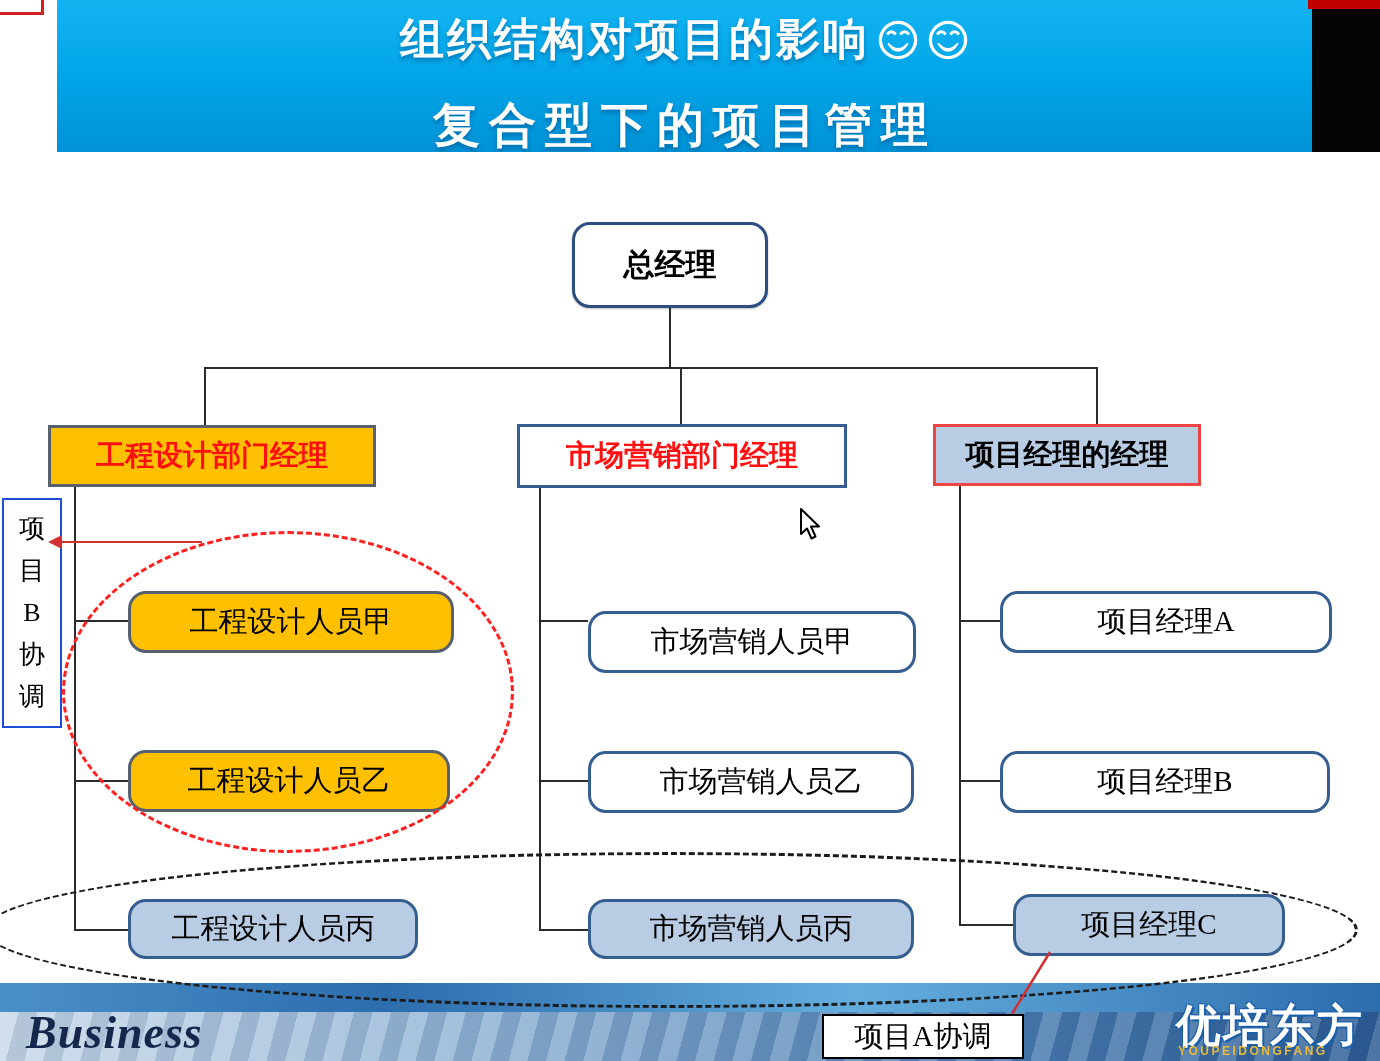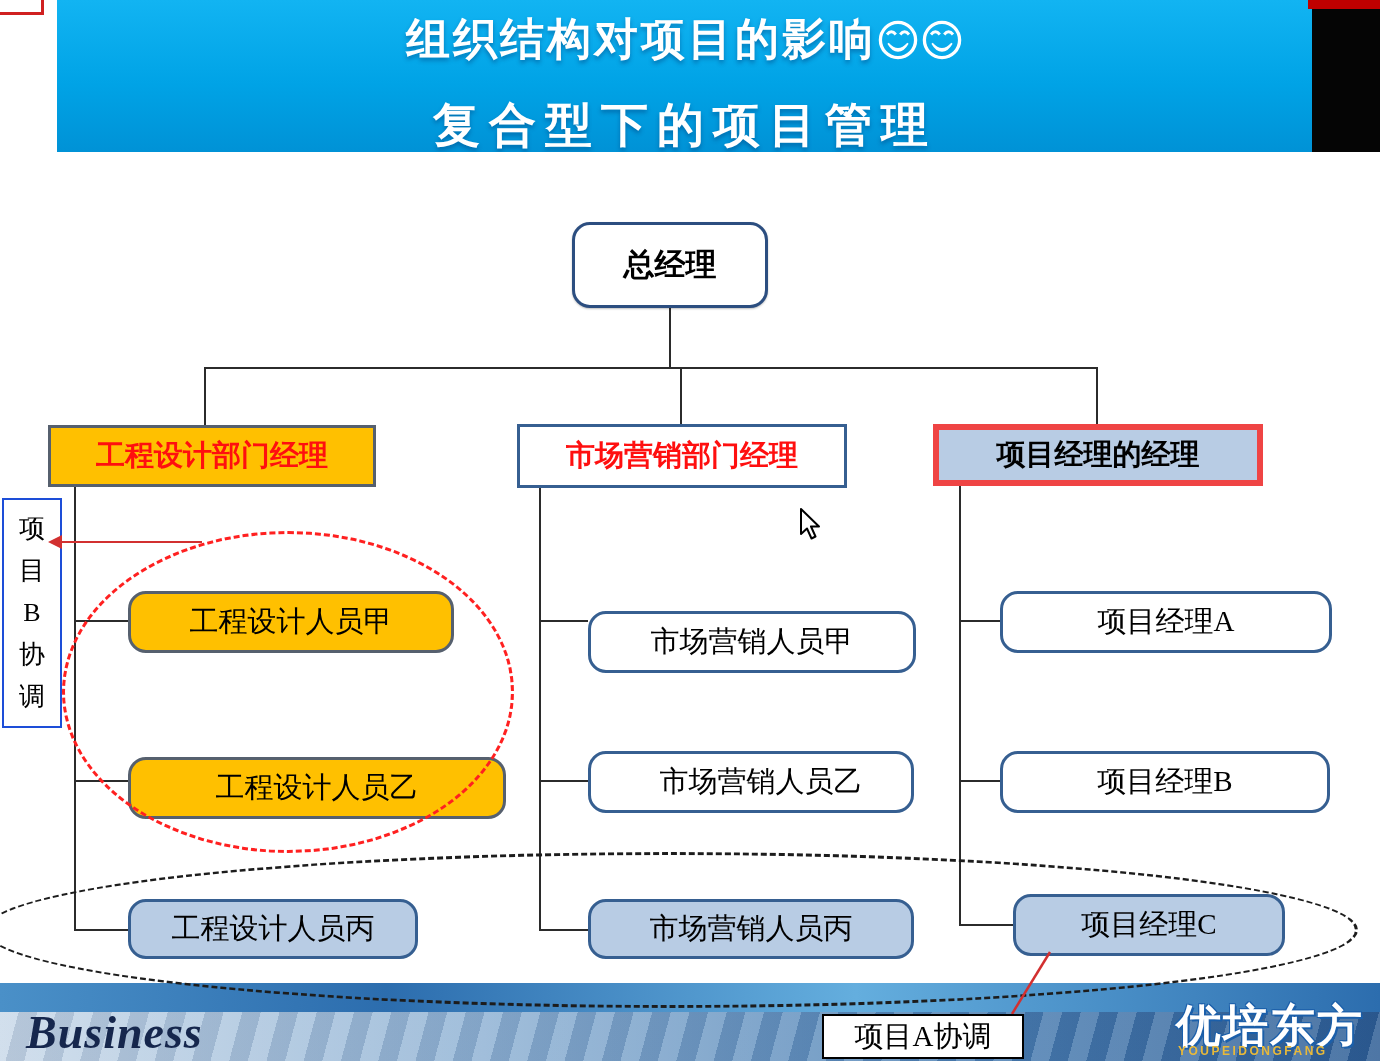--- a/index.html
+++ b/index.html
@@ -8,45 +8,45 @@
   .stage { position:relative; width:1380px; height:1061px; background:#ffffff; overflow:hidden; margin:0 auto; }
   .line { position:absolute; background:#2b2b2b; z-index:1; }
 
   
   .banner { position:absolute; left:57px; top:0; width:1256px; height:152px;
             background:linear-gradient(180deg,#12b4f2 0%, #00a3e6 55%, #0092d6 100%);
             overflow:hidden; z-index:2; }
   .banner-title { position:absolute; left:0; top:10px; width:100%; text-align:center;
             color:#ffffff; font-family:"Liberation Serif", serif; font-weight:bold;
             font-size:44px; letter-spacing:3px; text-shadow:0 3px 4px rgba(0,60,120,.45);
-            display:flex; align-items:center; justify-content:center; }
+            display:flex; align-items:center; justify-content:center; gap:6px; }
   .banner-subtitle { position:absolute; left:0; top:94px; width:100%; text-align:center;
             color:#ffffff; font-family:"Liberation Serif", serif; font-weight:bold;
             font-size:47px; line-height:62px; letter-spacing:9px;
             text-shadow:0 3px 4px rgba(0,60,120,.45); }
   .emoji { width:44px; height:44px; flex:0 0 auto; }
 
   .corner-red-box { position:absolute; left:-10px; top:-4px; width:54px; height:19px;
             background:#ffffff; border:3px solid #d02020; z-index:3; }
   .corner-red-strip { position:absolute; left:1308px; top:0; width:72px; height:9px; background:#c00000; z-index:4; }
   .right-black-strip { position:absolute; left:1312px; top:8px; width:68px; height:144px; background:#050505; z-index:3; }
 
   
   .node { position:absolute; display:flex; align-items:center; justify-content:center;
           background:#fff; font-family:"Liberation Serif", serif;
           color:#000; z-index:2; }
   .node-root { left:572px; top:222px; width:196px; height:86px; border:3px solid #2c4e80;
           border-radius:18px; font-size:31px; font-weight:bold; box-shadow:0 1px 2px rgba(0,0,0,.25); }
   .node-dept { height:62px; font-size:29px; font-weight:bold; }
   .dept-eng { left:48px;  top:425px; width:328px; background:#ffc000; border:3px solid #56606e; color:#ff0f0f; }
   .dept-mkt { left:517px; top:424px; width:330px; height:64px; background:#ffffff; border:3px solid #365f91; color:#ff0f0f; }
-  .dept-pm  { left:933px; top:424px; width:330px; background:#b8cce4; border:6px solid #ef4444; color:#000; }
+  .dept-pm  { left:933px; top:424px; width:268px; background:#b8cce4; border:3px solid #ef4444; color:#000; }
   .node-staff { height:62px; font-size:29px; font-weight:400;border-radius:18px; }
   .eng-a { left:128px; top:591px; width:326px; background:#ffc000; border:3px solid #56606e; }
-  .eng-b { left:128px; top:750px; width:378px; background:#ffc000; border:3px solid #56606e;margin-top:7px; }
+  .eng-b { left:128px; top:750px; width:322px; background:#ffc000; border:3px solid #56606e; }
   .eng-c { left:128px; top:899px; width:290px; height:60px; background:#b8cce4; border:3px solid #365f91; }
   .mkt-a { left:588px; top:591px; width:328px; background:#ffffff; border:3px solid #365f91;margin-top:20px; }
   .mkt-b { left:588px; top:751px; width:326px; background:#ffffff; border:3px solid #365f91;padding-left:20px; }
   .mkt-c { left:588px; top:899px; width:326px; height:60px; background:#b8cce4; border:3px solid #365f91; }
   .pm-a  { left:1000px; top:591px; width:332px; background:#ffffff; border:3px solid #365f91; }
   .pm-b  { left:1000px; top:751px; width:330px; background:#ffffff; border:3px solid #365f91; }
   .pm-c  { left:1013px; top:894px; width:272px; background:#b8cce4; border:3px solid #365f91; }
 
   
   .project-b-box { position:absolute; left:2px; top:498px; width:60px; height:230px;

